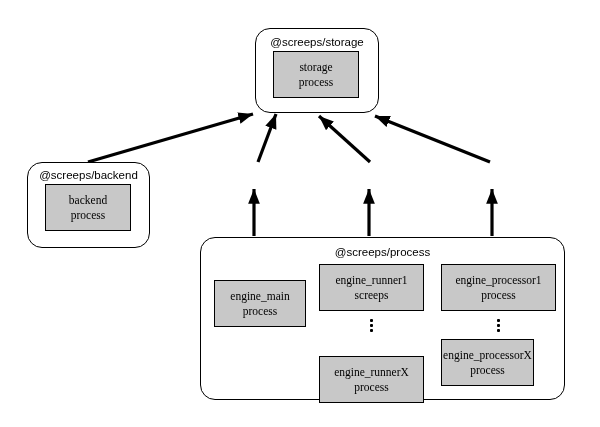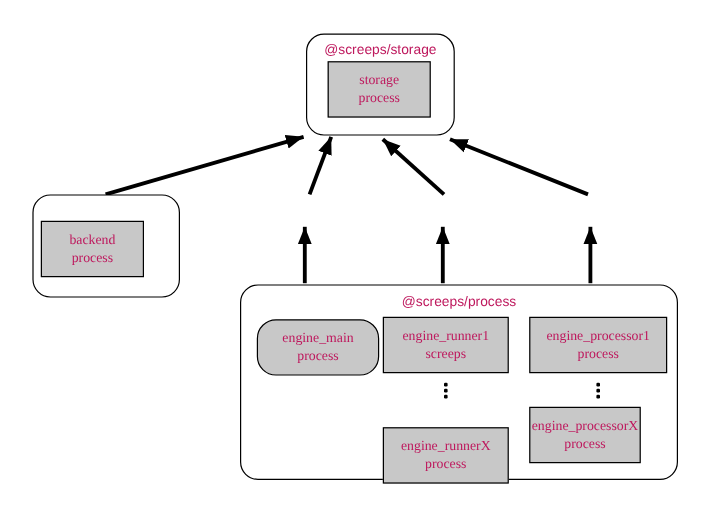--- a/index.html
+++ b/index.html
@@ -6,21 +6,21 @@
     margin: 0;
     padding: 0;
     background: #ffffff;
   }
   .canvas {
     position: relative;
     width: 600px;
     height: 427px;
     background: #ffffff;
     font-family: "Liberation Sans", "DejaVu Sans", sans-serif;
-    color: #be185d;
+    color: #000000;
     overflow: hidden;
   }
   #edges-layer {
     position: absolute;
     left: 0;
     top: 0;
     pointer-events: none;
   }
   .node {
     position: absolute;
@@ -51,32 +51,32 @@
     line-height: 15px;
     white-space: pre-line;
     font-family: Liberation Serif, serif;
   }
   #node-storage { left: 255px; top: 28px;  width: 124px; height: 85px; }
   #node-storage .node-title { top: 6px; }
   #proc-storage { left: 17px; top: 22px; width: 86px; height: 47px; }
 
   #node-backend { left: 27px; top: 162px; width: 123px; height: 86px; }
   #node-backend .node-title { top: 5px; }
-  #proc-backend { left: 6px; top: 21px; width: 86px; height: 47px; }
+  #proc-backend { left: 17px; top: 21px; width: 86px; height: 47px; }
 
   #node-driver {
     left: 198px; top: 162px; width: 374px; height: 25px;
     border-radius: 12.5px;
     display: flex; align-items: center; justify-content: center;
   }
   #node-driver .node-title { position: static; }
 
   #node-engine { left: 200px; top: 237px; width: 365px; height: 163px; }
   #node-engine .node-title { top: 7px; }
-  #proc-engine-main       { left: 13px;  top: 28px;  width: 102px;  height: 47px; border-radius: 16px; }
+  #proc-engine-main       { left: 13px;  top: 42px;  width: 92px;  height: 47px; }
   #proc-engine-runner1    { left: 118px; top: 26px;  width: 105px; height: 47px; }
   #proc-engine-processor1 { left: 240px; top: 26px;  width: 115px; height: 47px; text-align: center; }
   #proc-engine-runnerX    { left: 118px; top: 118px; width: 105px; height: 47px; }
   #proc-engine-processorX { left: 240px; top: 101px; width: 93px; height: 47px; }
 
   .vdots {
     position: absolute;
     display: flex;
     flex-direction: column;
     align-items: center;
@@ -111,20 +111,21 @@
       <line x1="492" y1="236" x2="492" y2="189" stroke="#000000" stroke-width="3.2" marker-end="url(#ah)"></line>
     </svg>
 
   <div class="node" id="node-storage">
     <div class="node-title">@screeps/storage</div>
     <div class="proc" id="proc-storage">storage
 process</div>
   </div>
 
   <div class="node" id="node-backend">
+    <div class="node-title">@screeps/backend</div>
     <div class="proc" id="proc-backend">backend
 process</div>
   </div>
 
 
   <div class="node" id="node-engine">
     <div class="node-title">@screeps/process</div>
     <div class="proc" id="proc-engine-main">engine_main
 process</div>
     <div class="proc" id="proc-engine-runner1">engine_runner1

